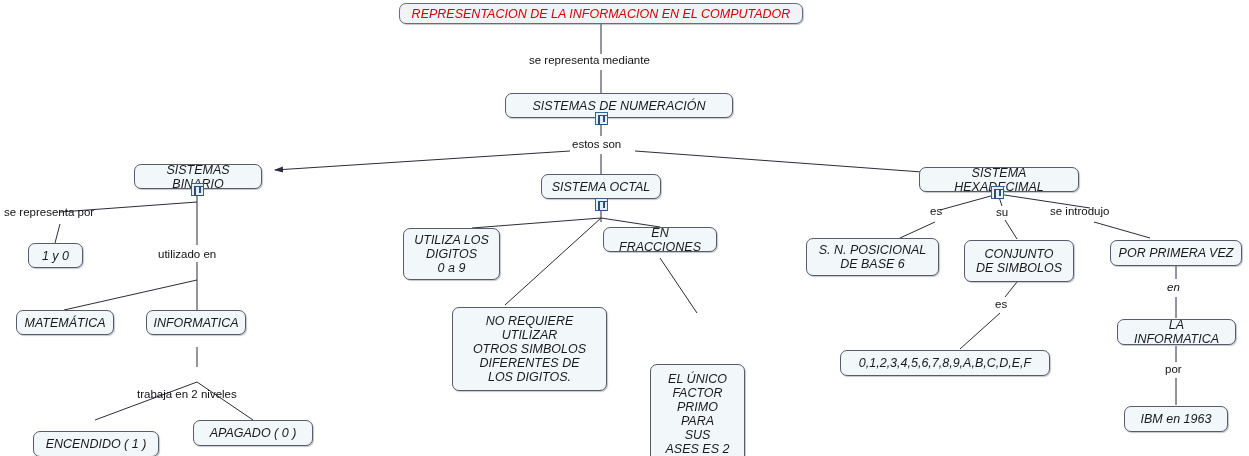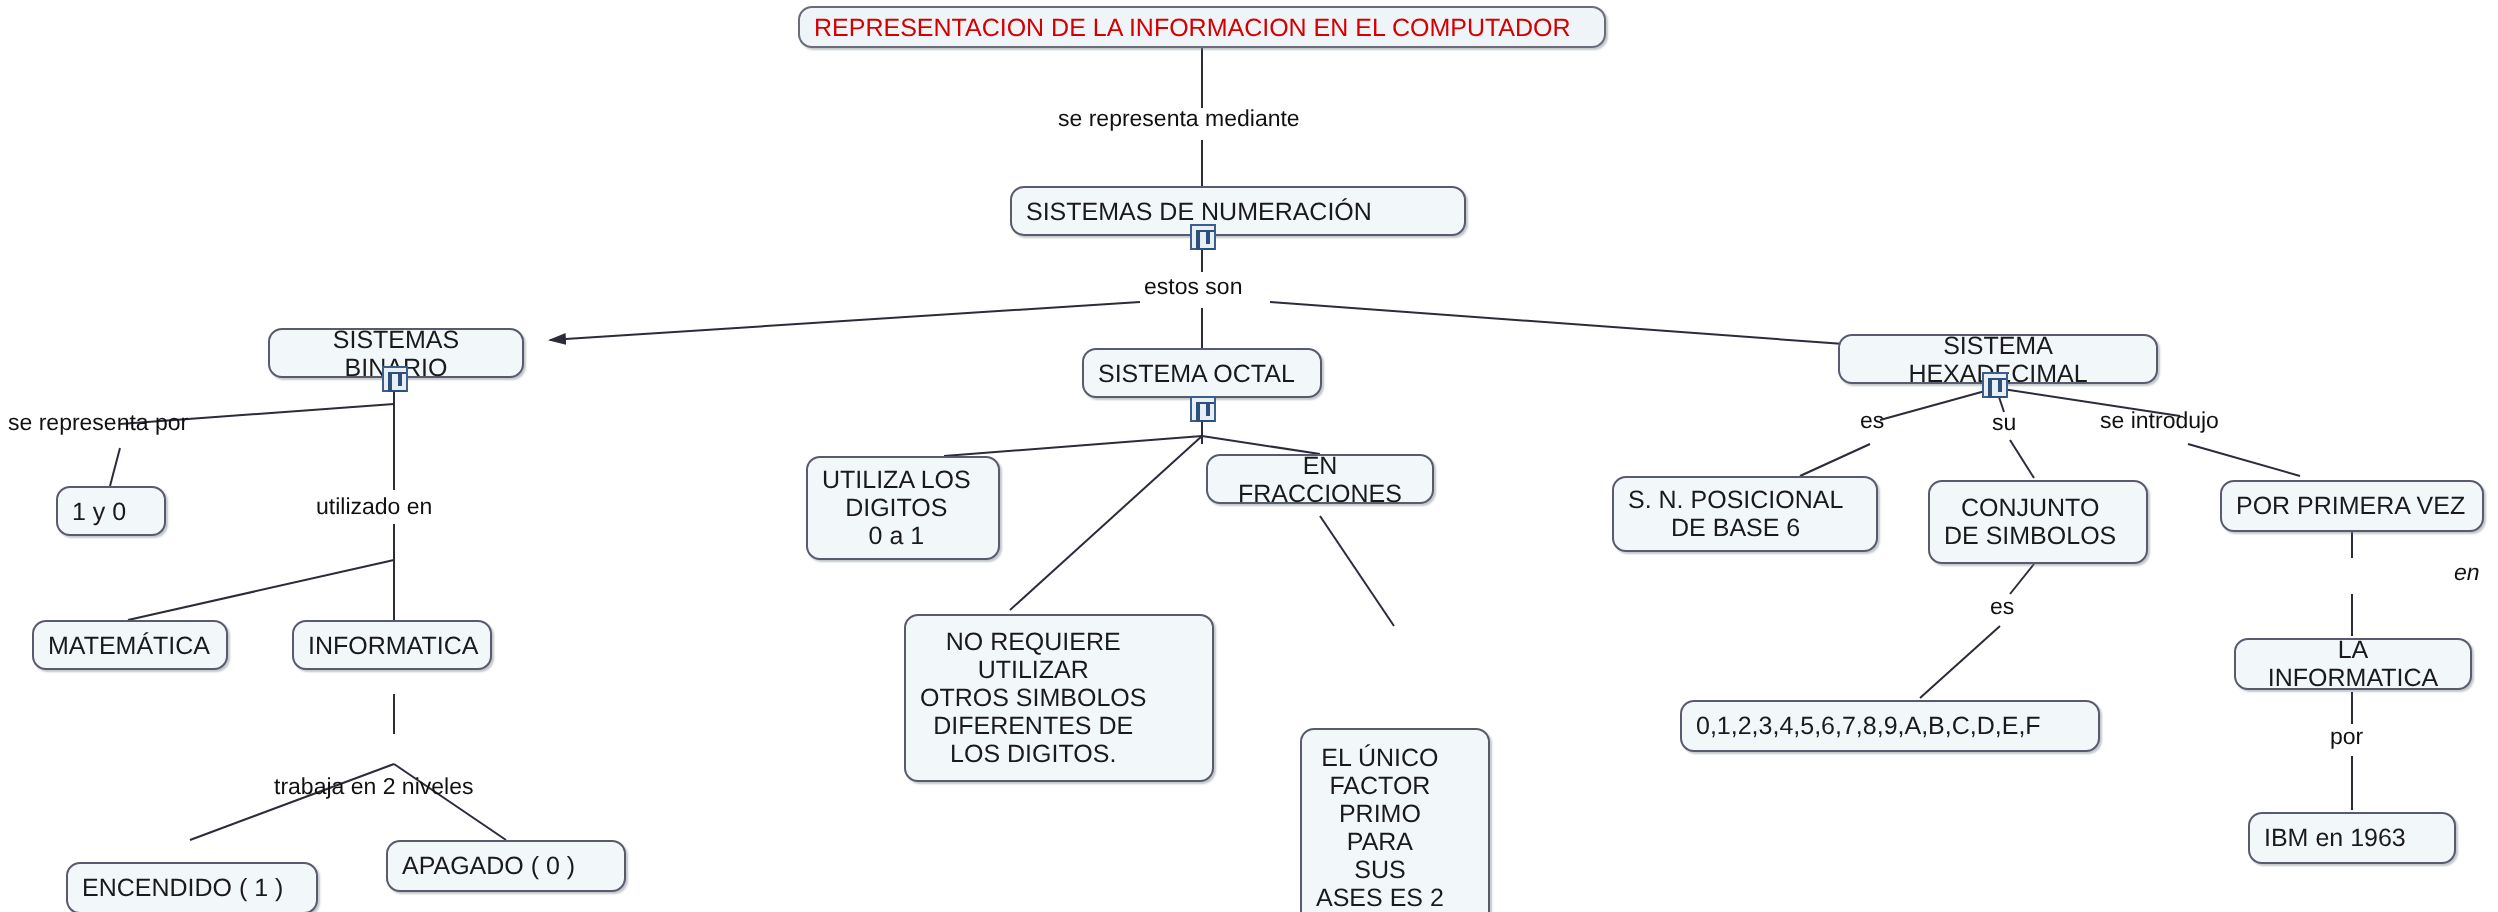--- a/index.html
+++ b/index.html
@@ -28,24 +28,25 @@
     box-sizing: border-box;
     border: 1px solid #5a5a6e;
     border-radius: 7px;
     background: #f2f7fa;
     color: #1a1a1a;
     font-size: 12.5px;
     line-height: 14px;
     text-align: center;
     display: flex;
     align-items: center;
-    justify-content: flex-start;
+    justify-content: center;
     padding: 3px 7px;
     white-space: pre-line;
     box-shadow: 1px 1px 1px rgba(120,130,140,0.45);
+    font-style: italic;
   }
   .node.root {
     color: #d40000;
     border: 1px solid #6b6b7a;
     background: #eef4f8;
     font-size: 12.5px;
   }
   .label {
     position: absolute;
     font-size: 11.5px;
@@ -187,21 +188,21 @@
   </div>
 
   <div class="node" style="left:541px; top:174px; width:120px; height:25px;">
     <span>SISTEMA OCTAL</span>
   </div>
   <div class="badge" style="left:595px; top:198px;"></div>
 
   <div class="node" style="left:403px; top:228px; width:97px; height:52px;">
     <span>UTILIZA LOS
 DIGITOS
-0 a 1</span>
+0 a 9</span>
   </div>
 
   <div class="node" style="left:603px; top:227px; width:114px; height:25px;">
     <span>EN FRACCIONES</span>
   </div>
 
   <div class="node" style="left:452px; top:307px; width:155px; height:84px;">
     <span>NO REQUIERE
 UTILIZAR
 OTROS SIMBOLOS
@@ -248,21 +249,21 @@
   </div>
 
   <div class="label" style="left:995px; top:298px;">
     <span>es</span>
   </div>
 
   <div class="node" style="left:840px; top:350px; width:210px; height:26px;">
     <span>0,1,2,3,4,5,6,7,8,9,A,B,C,D,E,F</span>
   </div>
 
-  <div class="label" style="left:1227px; top:281px;font-style:italic;">
+  <div class="label" style="left:1167px; top:281px;font-style:italic;">
     <span>en</span>
   </div>
 
   <div class="node" style="left:1117px; top:319px; width:119px; height:26px;">
     <span>LA INFORMATICA</span>
   </div>
 
   <div class="label" style="left:1165px; top:363px;">
     <span>por</span>
   </div>

